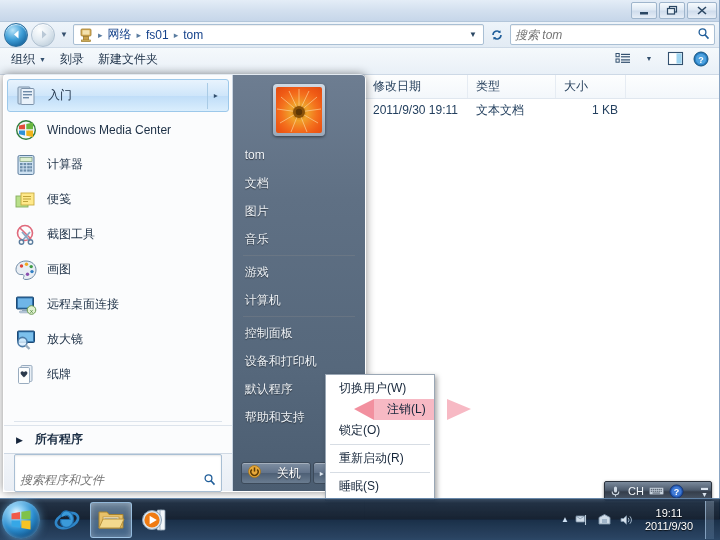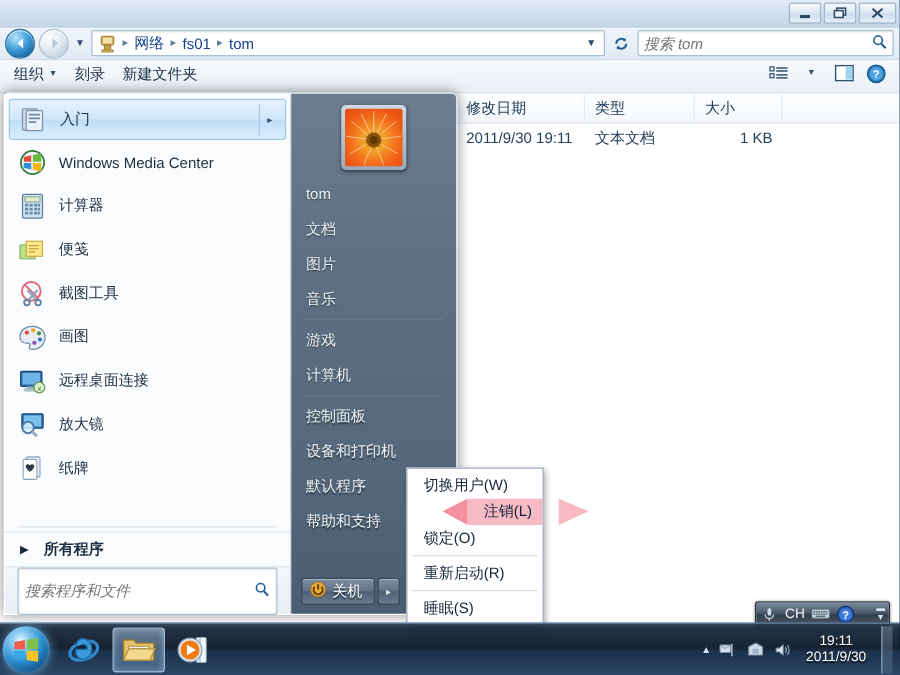--- a/index.html
+++ b/index.html
@@ -165,21 +165,21 @@
   }
   .tri { font-size: 9px; color: #14243a; }
   .sm-searchwrap {
     height: 38px; display: flex; align-items: center; padding: 0 10px;
     border-top: 1px solid #cfd9e4;
     background: linear-gradient(180deg,#f2f5f9 0%,#e9eef5 100%);
     border-radius: 0 0 0 3px;
   }
   .sm-search {
     flex: 1; height: 22px; background: #fff; border: 1px solid #a9bfd4;
-    border-radius: 2px; display: flex; align-items: center; padding: 18px 5px;
+    border-radius: 2px; display: flex; align-items: flex-start; padding: 18px 5px;
     box-shadow: inset 0 1px 2px rgba(0,0,0,.1);
   }
   .sm-search input {
     flex: 1; border: none; outline: none; font-size: 12px; font-style: italic;
     color: #6e7b88; font-family: "Liberation Sans", sans-serif; background: transparent;
   }
 
   .sm-right {
     width: 133px;
     background: linear-gradient(180deg,#6d7d91 0%,#5f7084 30%,#56687c 70%,#4b5d71 100%);
@@ -206,21 +206,21 @@
   .sm-ritem {
     height: 28px; display: flex; align-items: center; padding-left: 12px;
     font-size: 12px; color: #eef2f6; text-shadow: 0 1px 1px rgba(0,0,0,.5);
   }
   .sm-rsep { height: 1px; background: rgba(255,255,255,.18); margin: 2px 10px 2px 10px;
              border-bottom: 1px solid rgba(0,0,0,.12); }
   .sm-bottom {
     height: 36px; display: flex; align-items: center; padding-left: 8px; gap: 2px;
   }
   .shutbtn {
-    height: 22px; display: flex; align-items: center; gap: 5px; padding: 0 9px 0 6px;
+    height: 22px; display: flex; align-items: center; gap: 16px; padding: 0 9px 0 6px;
     background: linear-gradient(180deg,#7f8fa2 0%,#62738a 48%,#4e6076 52%,#6a7c90 100%);
     border: 1px solid #3c4a5a; border-radius: 3px;
     color: #fff; font-size: 12px; text-shadow: 0 1px 1px rgba(0,0,0,.6);
     box-shadow: inset 0 1px 0 rgba(255,255,255,.3);
   }
   .shutarrow {
     width: 18px; height: 22px;
     background: linear-gradient(180deg,#7f8fa2 0%,#62738a 48%,#4e6076 52%,#6a7c90 100%);
     border: 1px solid #3c4a5a; border-radius: 3px;
     display: flex; align-items: center; justify-content: center;

